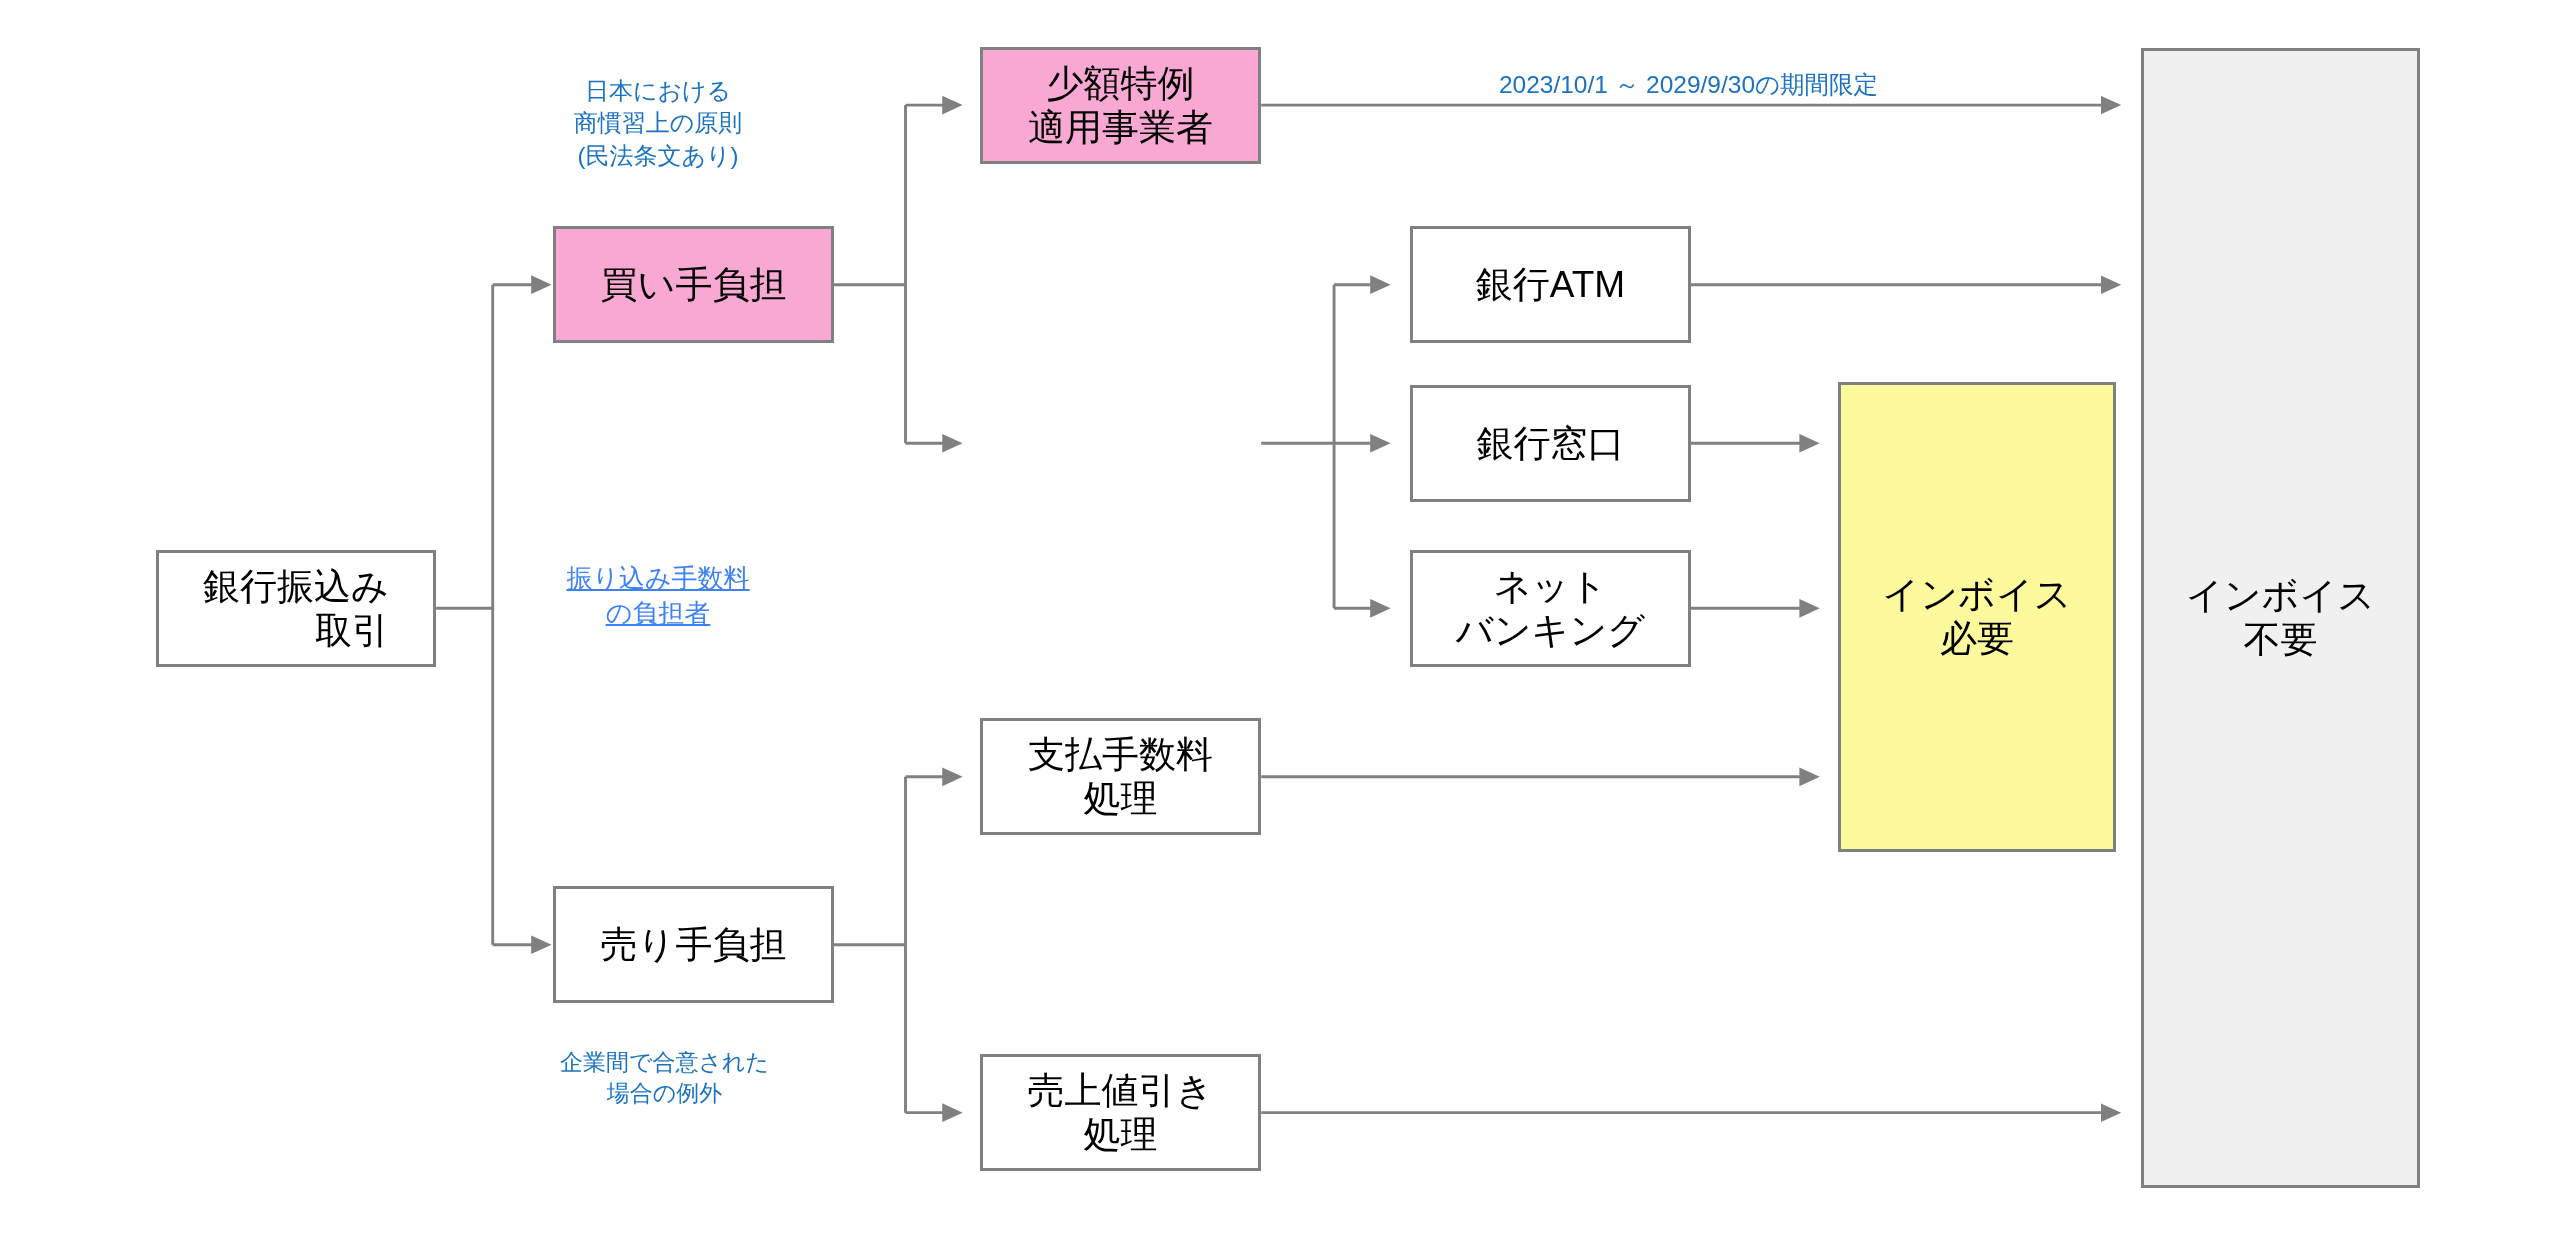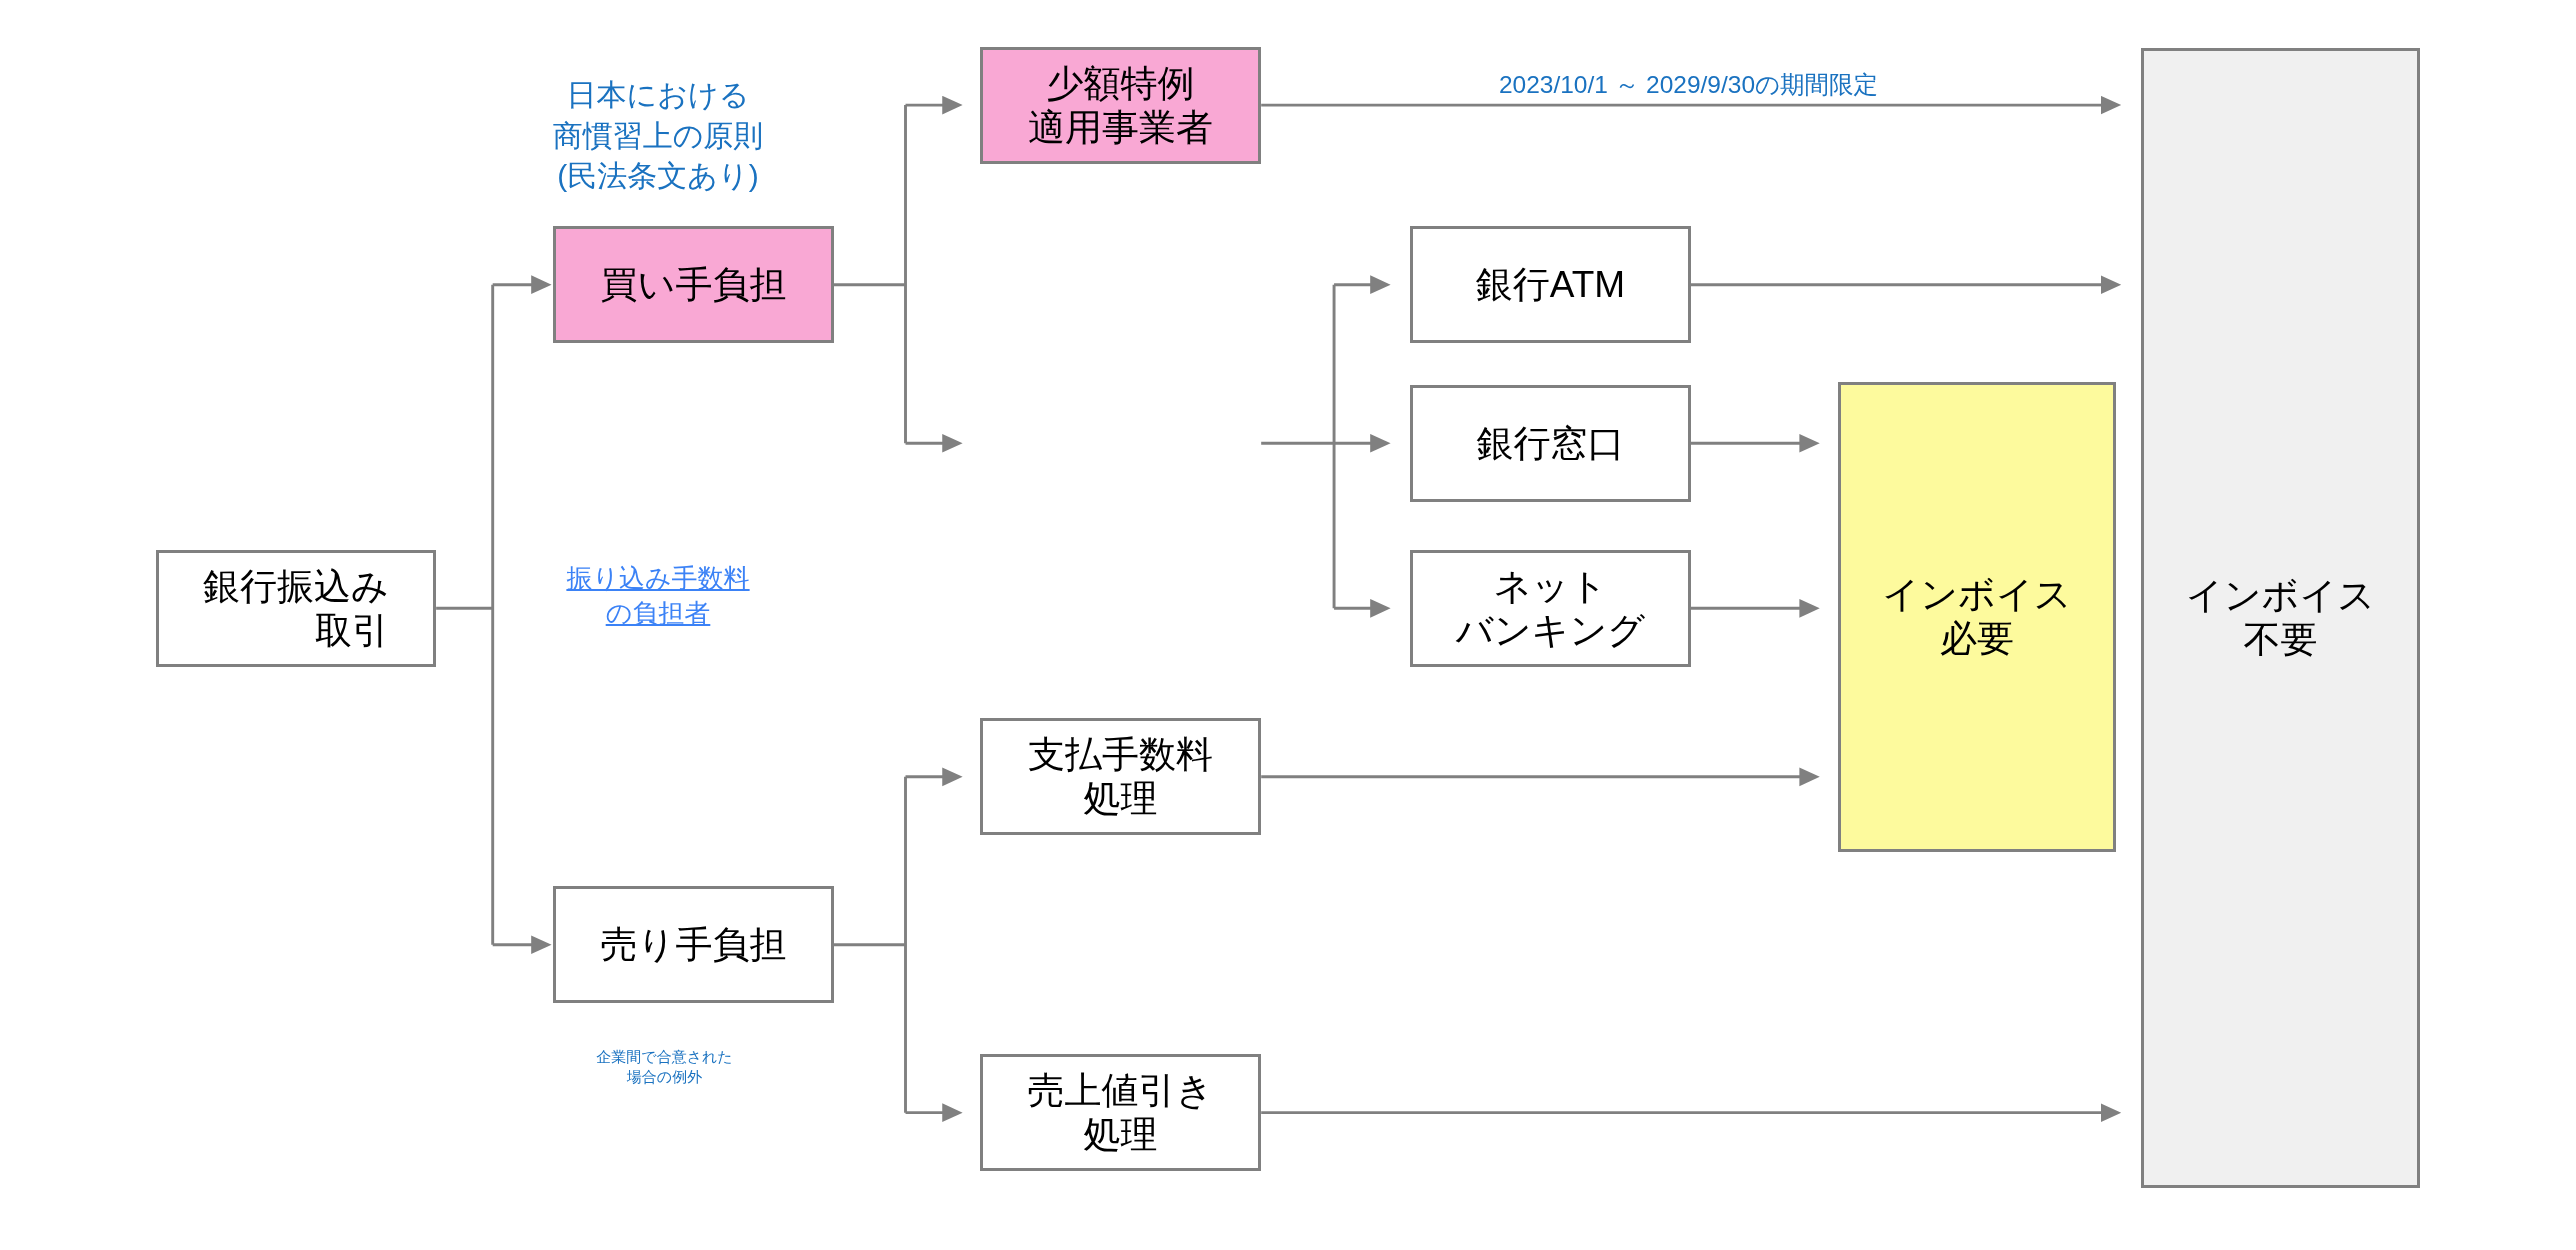--- a/index.html
+++ b/index.html
@@ -124,26 +124,26 @@
 
   <div class="node" style="left:980px; top:1054px; width:281px; height:117px; font-size:37px;">売上値引き
 処理</div>
 
   <div class="node node-yellow" style="left:1838px; top:382px; width:278px; height:470px; font-size:37px;">インボイス
 必要</div>
 
   <div class="node node-gray" style="left:2141px; top:48px; width:279px; height:1140px; font-size:37px;">インボイス
 不要</div>
 
-  <div class="note note-blue" style="left:524px; top:75px; width:268px; font-size:30px;">日本における
+  <div class="note note-blue" style="left:524px; top:75px; width:268px; font-size:24px;">日本における
 商慣習上の原則
 (民法条文あり)</div>
 
   <div class="note note-blue" style="left:1359px; top:52px; width:659px; font-size:24.5px;margin-top:16px;">2023/10/1 ～ 2029/9/30の期間限定</div>
 
   <div class="note note-red" style="left:524px; top:561px; width:268px; font-size:26px;">振り込み手数料
 の負担者</div>
 
-  <div class="note note-blue" style="left:513px; top:1047px; width:303px; font-size:15px;">企業間で合意された
+  <div class="note note-blue" style="left:513px; top:1047px; width:303px; font-size:23px;">企業間で合意された
 場合の例外</div>
 
 </div>
 
 
 </body></html>

